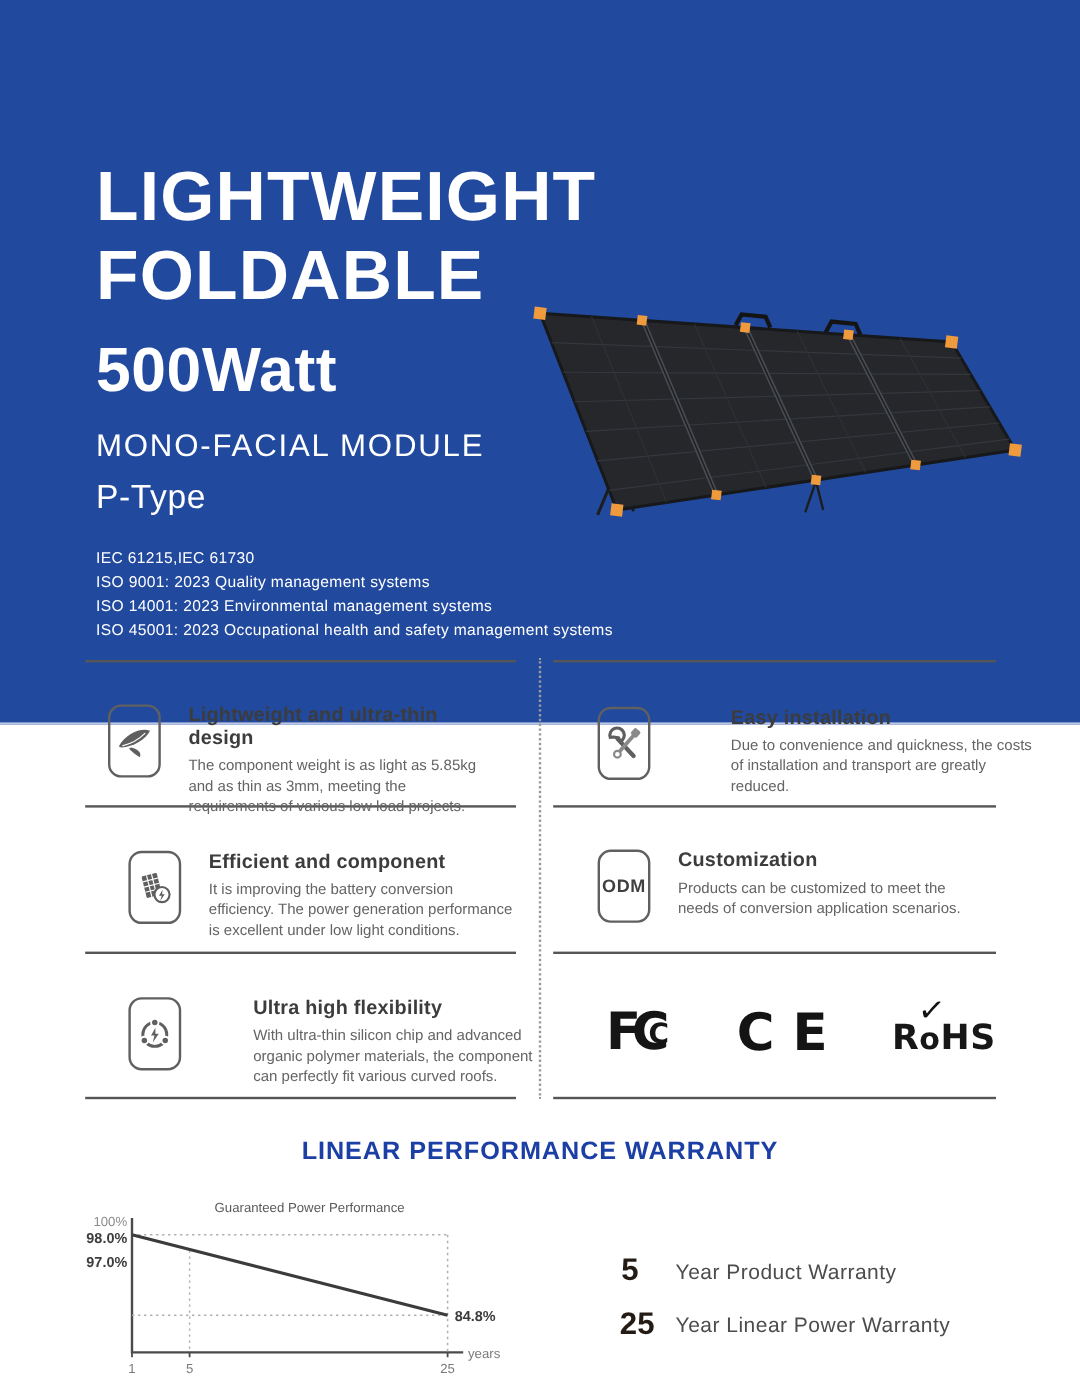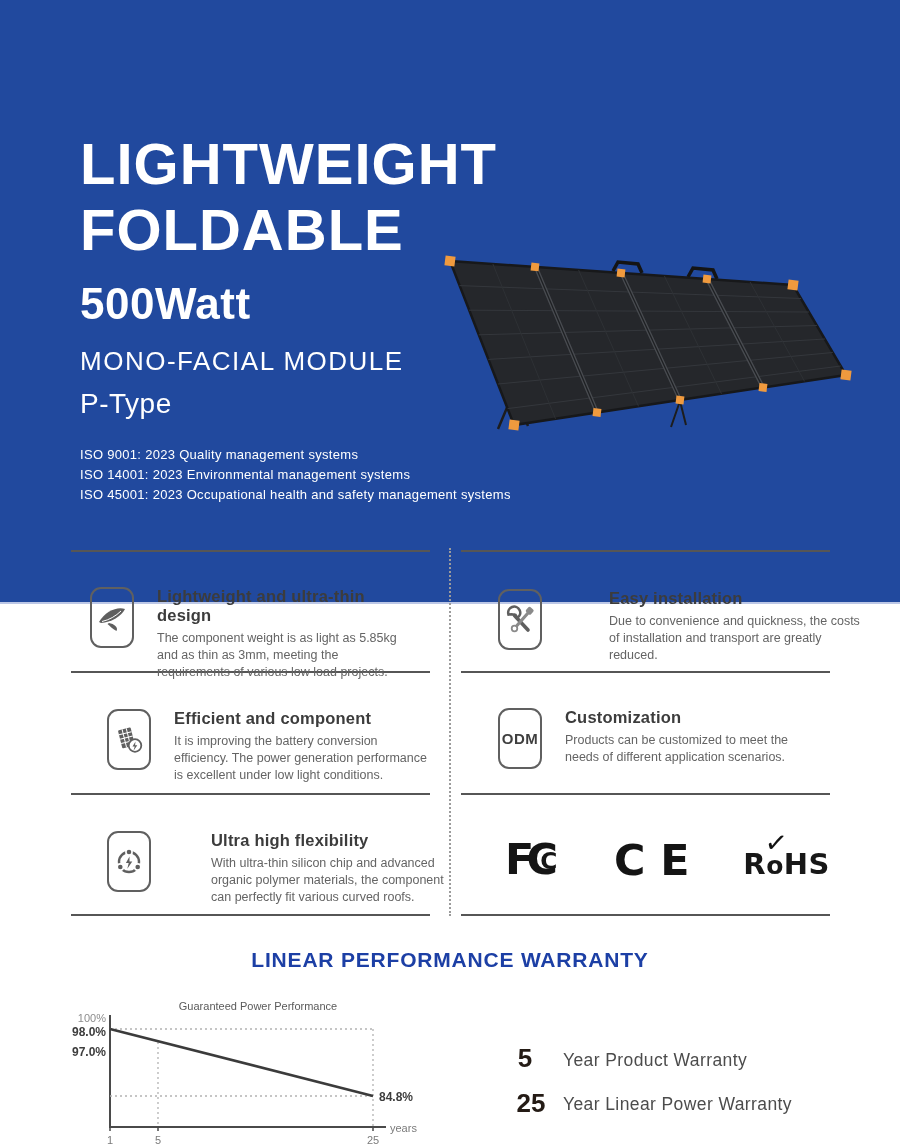--- a/index.html
+++ b/index.html
@@ -8,21 +8,21 @@
     position:relative; width:900px; height:1147px; overflow:hidden;
     background:#ffffff; font-family:"Liberation Sans", sans-serif;
   }
   
   .hero {
     position:absolute; left:0; top:0; width:900px; height:604px;
     background:#21499E; border-bottom:2px solid #bcc7e6;
   }
   .hero-text { position:absolute; left:80px; top:131px; color:#fff; }
   .hero-title { font-size:58px; line-height:66px; font-weight:800; letter-spacing:1px; }
-  .hero-watt { font-size:44px; font-weight:800; margin-top:16px; letter-spacing:0.5px; }
+  .hero-watt { font-size:52px; font-weight:800; margin-top:16px; letter-spacing:0.5px; }
   .hero-module { font-size:26px; font-weight:500; margin-top:17px; letter-spacing:1.5px; }
   .hero-ptype { font-size:28px; font-weight:500; margin-top:11px; letter-spacing:0.5px; }
   .hero-standards { margin-top:25px; font-size:13px; line-height:20px; letter-spacing:0.3px; font-weight:400; }
   .panel-img { position:absolute; left:430px; top:243px; }
   
   .hline { position:absolute; height:2px; background:#565656; }
   .vdots { position:absolute; left:449px; top:548px; height:368px; width:0; border-left:2px dotted #9b9b9b; }
   .cell { position:absolute; display:flex; align-items:flex-start; }
   .icon-box {
     width:44px; height:61px; border:2.5px solid #606060; border-radius:11px;
@@ -57,20 +57,21 @@
 <div class="page">
 
   <div class="hero">
     <div class="hero-text">
       <div class="hero-title">LIGHTWEIGHT</div>
       <div class="hero-title">FOLDABLE</div>
       <div class="hero-watt">500Watt</div>
       <div class="hero-module">MONO-FACIAL MODULE</div>
       <div class="hero-ptype">P-Type</div>
       <div class="hero-standards">
+        <div>IEC 61215,IEC 61730</div>
         <div>ISO 9001: 2023 Quality management systems</div>
         <div>ISO 14001: 2023 Environmental management systems</div>
         <div>ISO 45001: 2023 Occupational health and safety management systems</div>
       </div>
     </div>
 
     <svg class="panel-img" width="425" height="195" viewBox="0 0 425 195">
 
       <path d="M84,148 L68,186 M84,148 L98,183" stroke="#1d1d1d" stroke-width="2.5" fill="none"></path>
       <path d="M250,158 l-9,26 M250,158 l6,24" stroke="#1d1d1d" stroke-width="2" fill="none"></path>
@@ -158,21 +159,21 @@
       <div class="cell-desc">It is improving the battery conversion efficiency. The power generation performance is excellent under low light conditions.</div>
     </div>
   </div>
 
   <div class="cell" style="left:498px; top:708px; width:332px;">
     <div class="icon-box">
       <span class="odm-label">ODM</span>
     </div>
     <div class="cell-text">
       <div class="cell-title">Customization</div>
-      <div class="cell-desc">Products can be customized to meet the needs of different application scenarios.</div>
+      <div class="cell-desc">Products can be customized to meet the needs of conversion application scenarios.</div>
     </div>
   </div>
 
   <div class="cell" style="left:107px; top:831px; width:323px;gap:37px;">
     <div class="icon-box">
       <svg width="32" height="32" viewBox="0 0 32 32">
         <circle cx="16" cy="16" r="10" fill="none" stroke="#5F5F5F" stroke-width="2.4"></circle>
         <circle cx="16" cy="6" r="3.1" fill="#5F5F5F" stroke="#ffffff" stroke-width="1.6"></circle>
         <circle cx="7.3" cy="21" r="3.1" fill="#5F5F5F" stroke="#ffffff" stroke-width="1.6"></circle>
         <circle cx="24.7" cy="21" r="3.1" fill="#5F5F5F" stroke="#ffffff" stroke-width="1.6"></circle>

